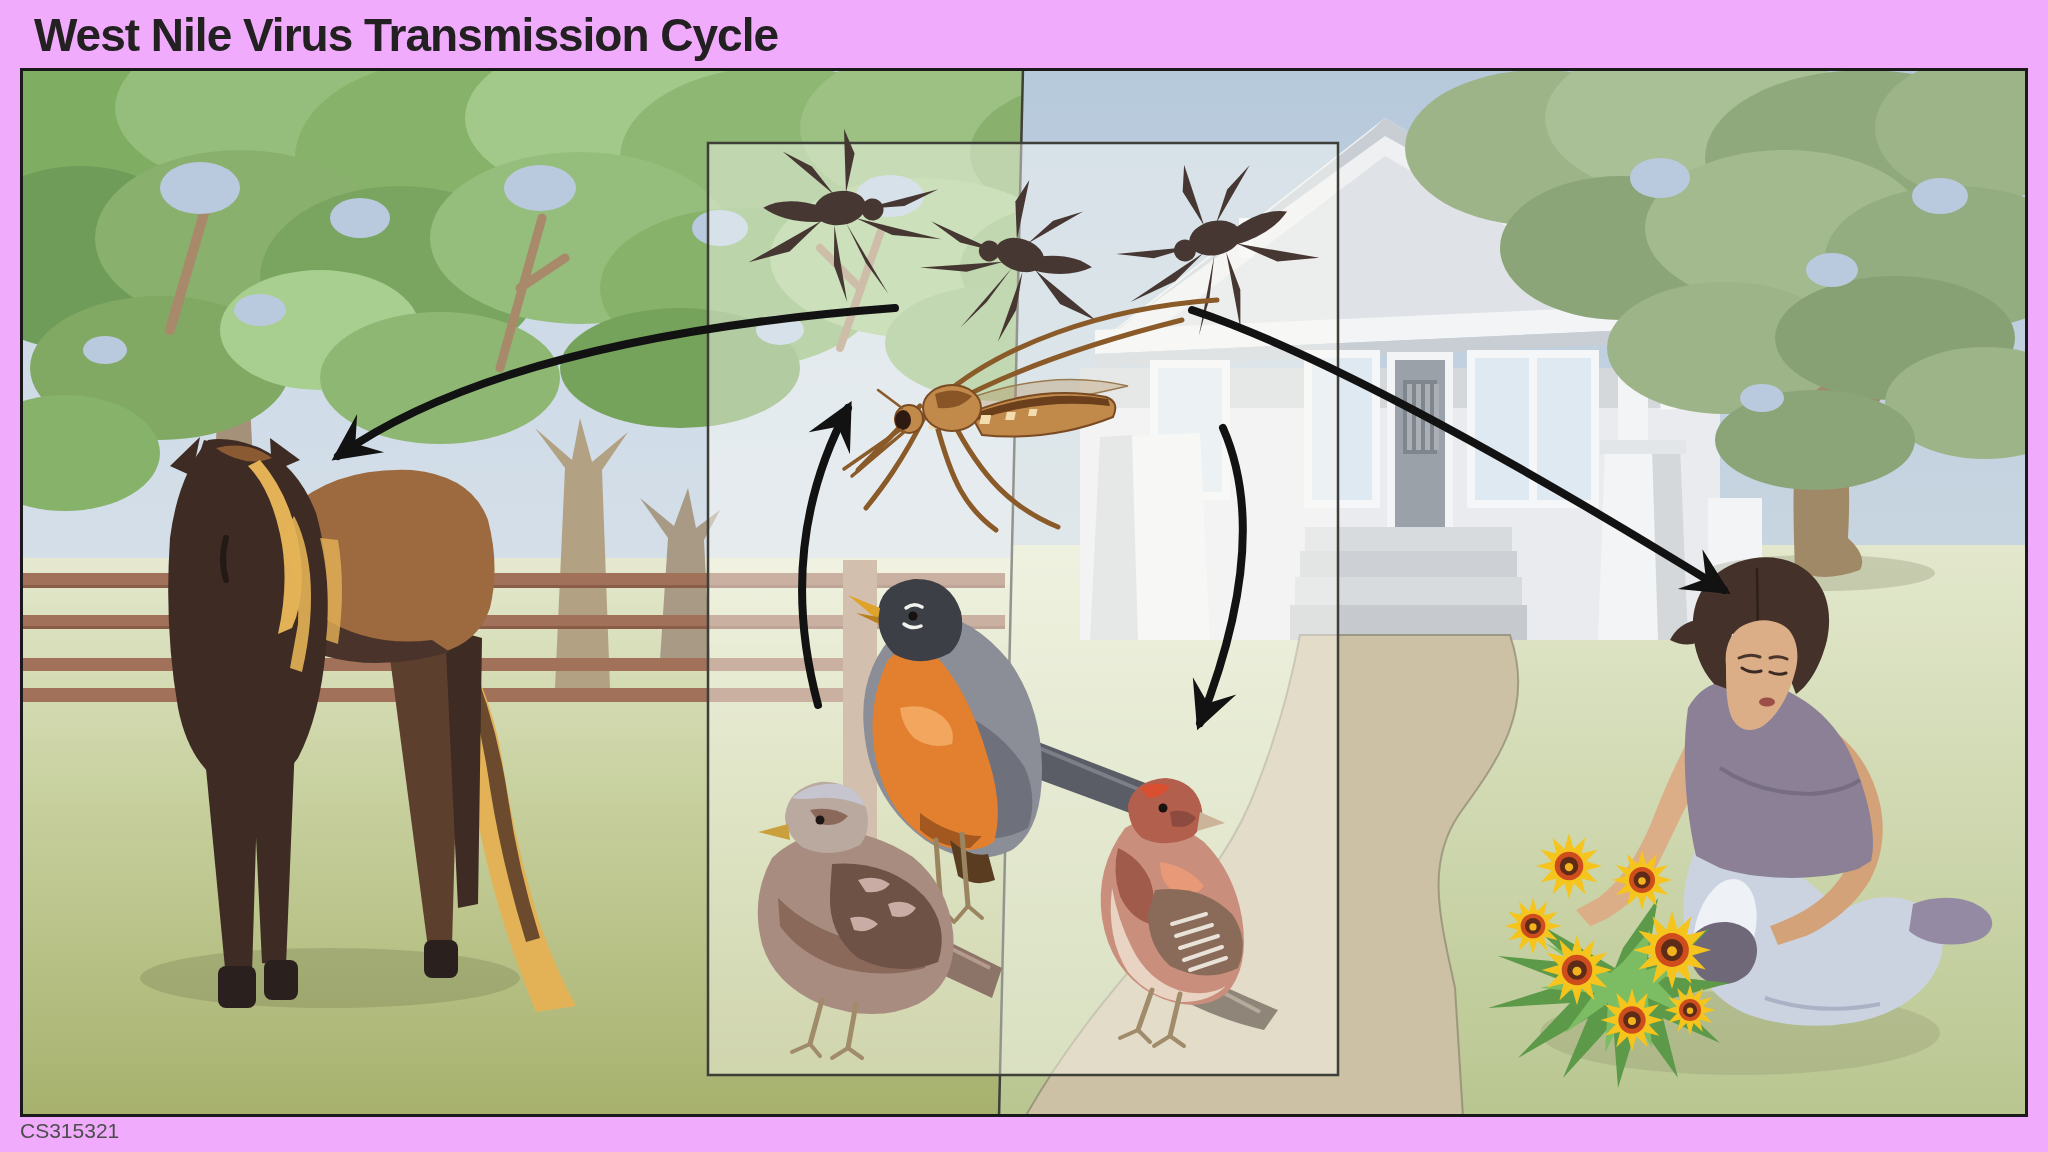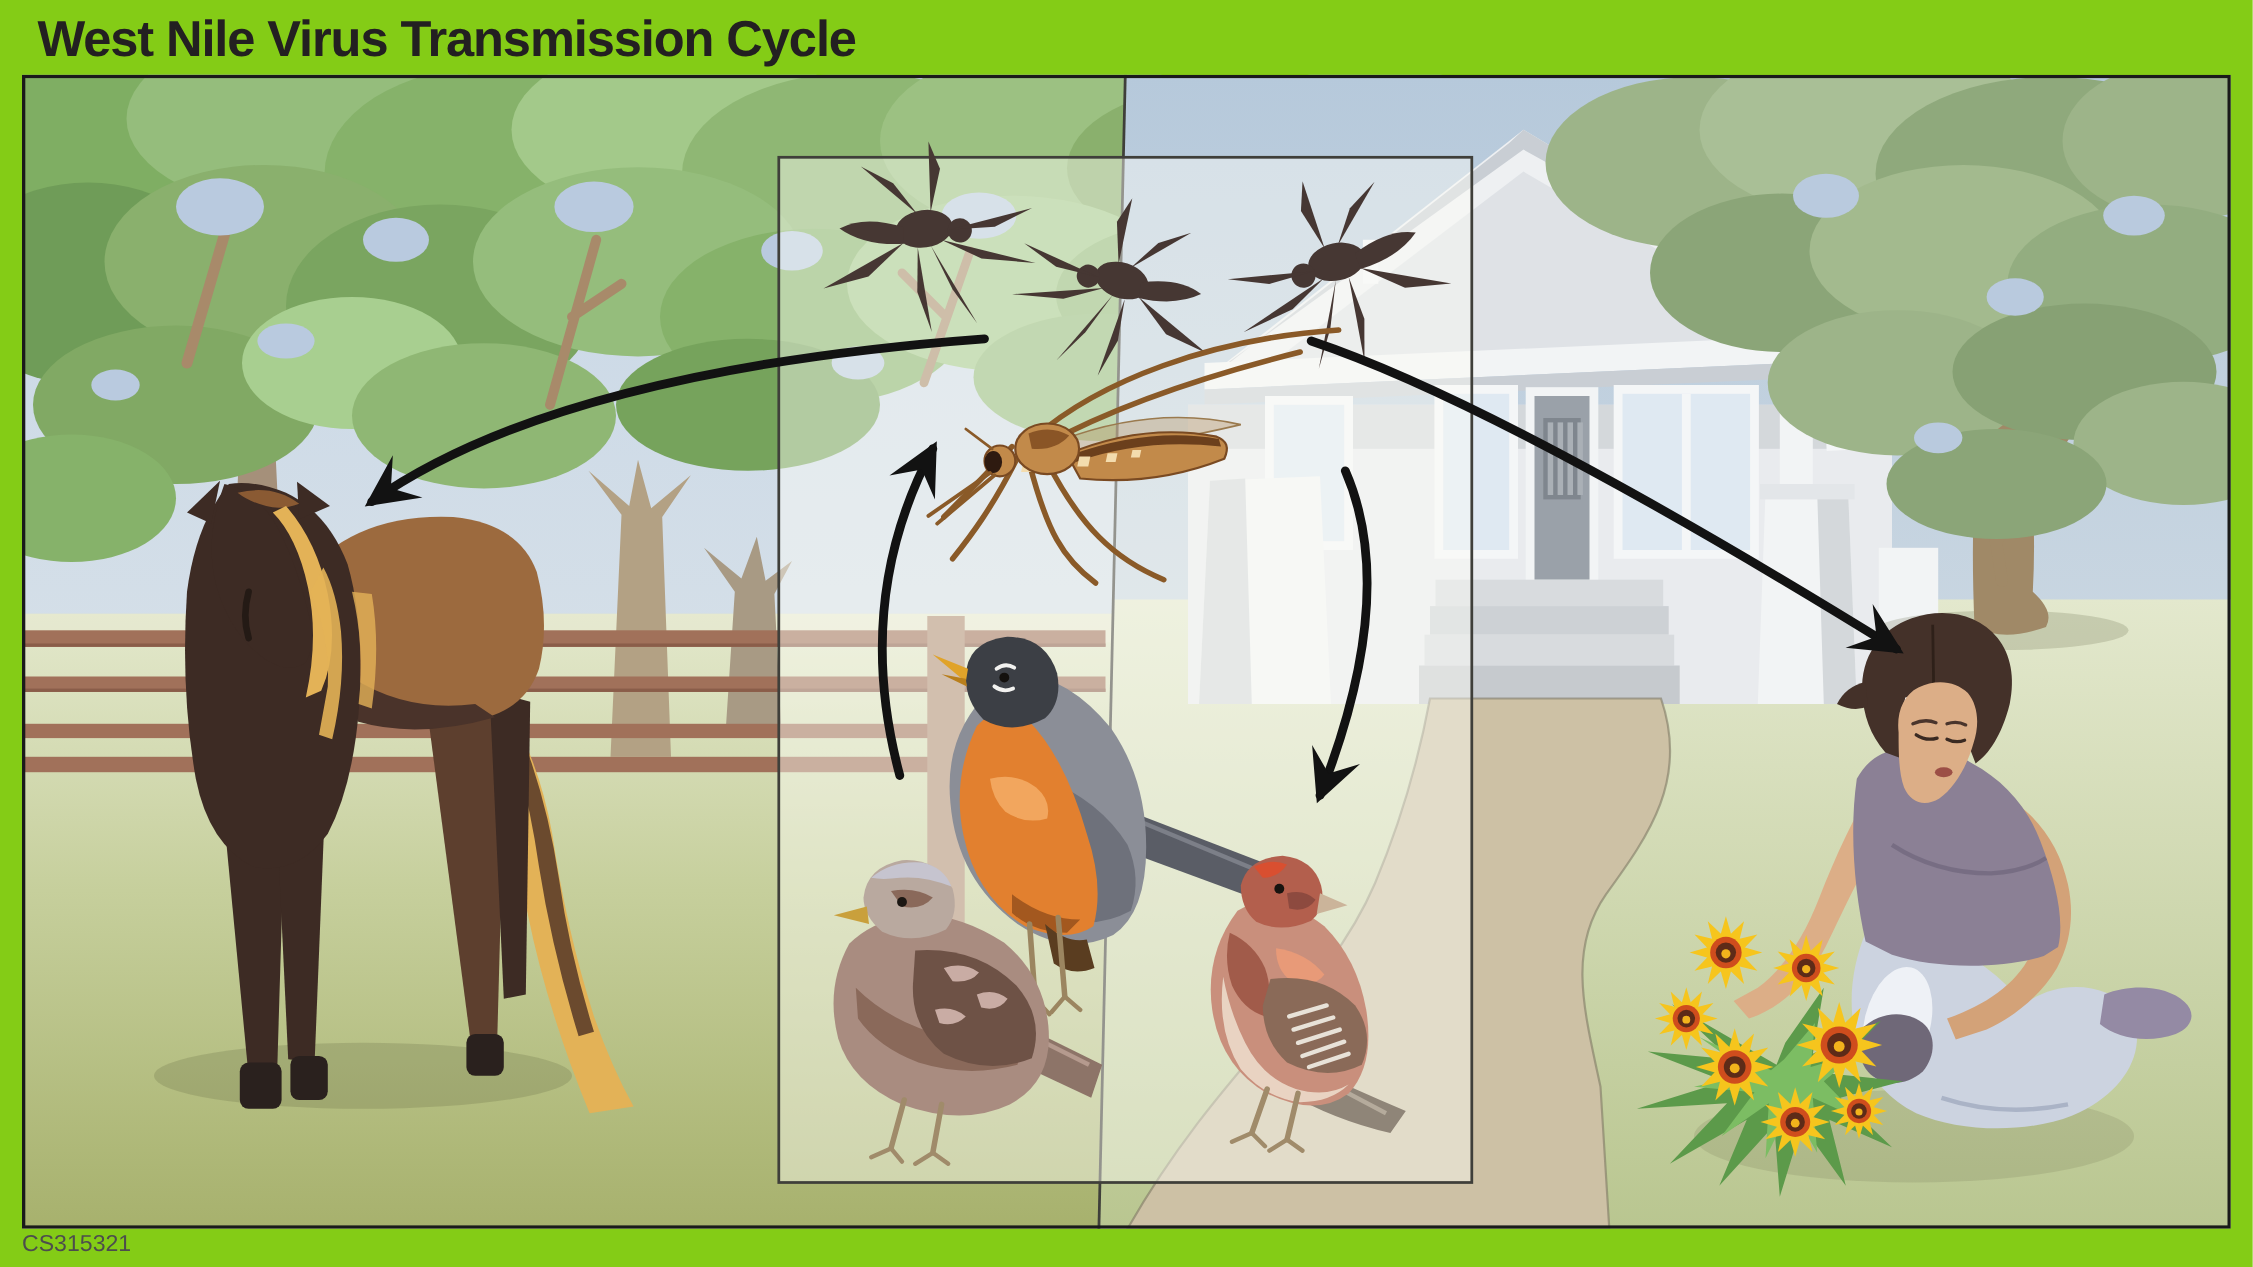--- a/index.html
+++ b/index.html
@@ -1,17 +1,17 @@
 <!DOCTYPE html>
 <html style="--title-text: #232021; --footer-text: #4d4d4d; --frame-border: #1a1a1a; --arrow: #121212; --panel-fill: rgba(252,252,246,0.45); --panel-border: #3f3f3a; --sky-left: #c7d6e6; --sky-right: #b6c9db; --grass-light: #dfe5c2; --grass-dark: #a7b16d; --lawn-light: #e3e8cd; --lawn-dark: #b9c690; --fence-brown: #a1715a; --canopy-green: #8fb671; --branch-brown: #a88a6a; --horse-body: #9c6a3e; --horse-dark: #3d2b24; --horse-mane: #e3b257; --house-wall: #e9ebee; --house-door: #9aa1a9; --window-glass: #dfe9f2; --path-tan: #cdc1a5; --mosquito-dark: #463733; --mosquito-tan: #c28a4a; --robin-gray: #8b8e97; --robin-head: #3c3f45; --robin-breast: #e2802f; --sparrow-brown: #8a695a; --finch-red: #b35f4d; --skin: #dcae87; --tank-top: #8b8095; --pants: #ccd3e0; --hair: #443129; --flower-yellow: #f6c51d; --flower-center: #5d2b18; --leaf-green: #5c9a4a;"><head>
 <meta charset="utf-8">
 <title>West Nile Virus Transmission Cycle</title>
 <style>
   html,body{margin:0;padding:0;background:#fff;}
-  .page{position:relative;width:2048px;height:1152px;background:#84cc16;overflow:hidden;
+  .page{position:relative;width:2048px;height:1152px;background:#f0abfc;overflow:hidden;
         font-family:"Liberation Sans", sans-serif;}
   .title{position:absolute;left:34px;top:8px;margin:0;font-size:46px;font-weight:700;
          letter-spacing:-1px;color:var(--title-text,#232021);}
   .stage{position:absolute;left:20px;top:68px;width:2008px;height:1049px;}
   .footer{position:absolute;left:20px;top:1119px;width:2008px;display:flex;
           justify-content:space-between;align-items:flex-start;}
   .footer span{font-size:21px;color:var(--footer-text,#4d4d4d);}
   
   .arrow{fill:none;stroke:var(--arrow,#121212);stroke-width:8;stroke-linecap:round;}
   .ah{fill:var(--arrow,#121212);}

